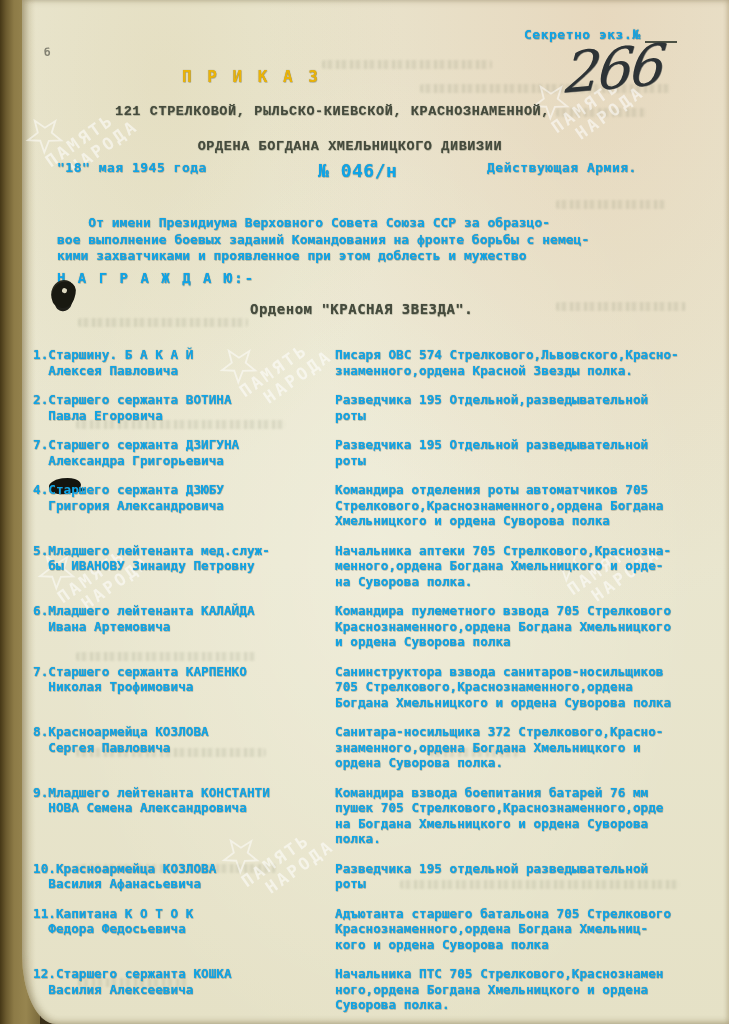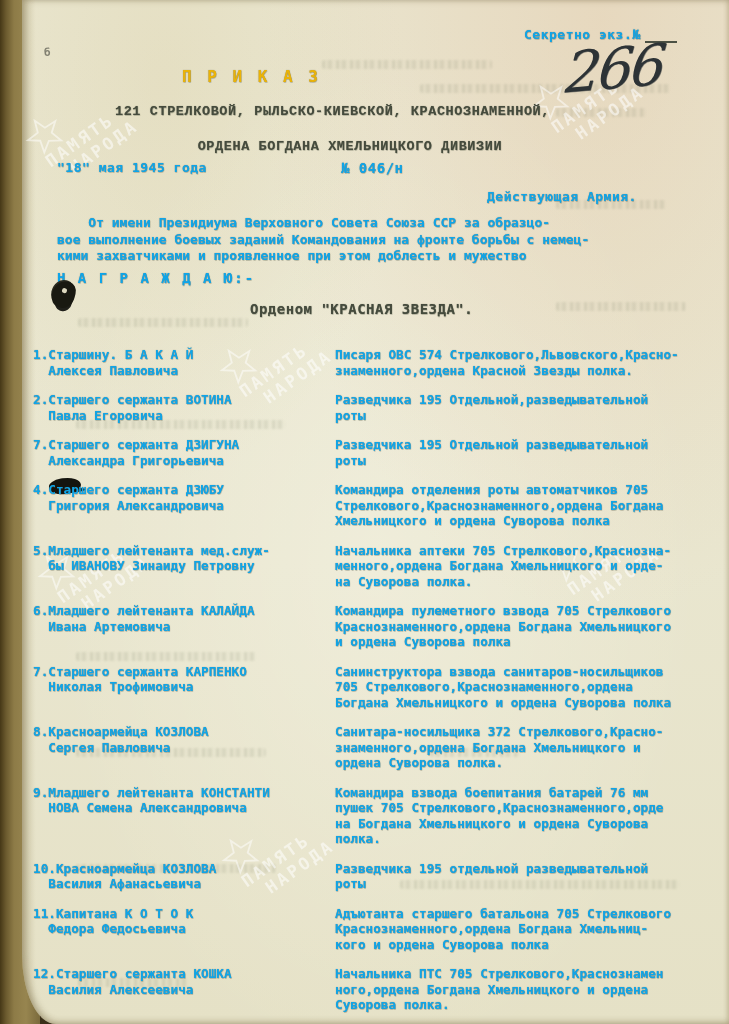--- a/index.html
+++ b/index.html
@@ -41,22 +41,22 @@
   .exline{position:absolute;left:645px;top:41px;width:32px;height:2px;background:#4b5144;}
   .hand{position:absolute;left:566px;top:36px;font-family:"DejaVu Serif",serif;font-style:italic;
         font-size:56px;color:#2d3336;transform:rotate(-5deg) skewX(-10deg);letter-spacing:-3px;
         text-shadow:.5px .5px 0 rgba(40,46,50,.5);}
   .pencil{position:absolute;left:44px;top:46px;font-size:11px;color:rgba(96,96,84,.75);font-weight:bold;}
 
   .title{top:67px;left:182px;font-size:16px;letter-spacing:3px;color:#eab308;}
   .division{top:103px;left:55px;width:555px;text-align:center;font-size:13.5px;
             letter-spacing:.6px;line-height:17.5px;color:#454b3d;font-family:Liberation Mono, monospace;}
   .d-date{top:160px;left:57px;font-size:13px;letter-spacing:.5px;}
-  .d-num{top:160px;left:318px;font-size:14px;letter-spacing:.5px;margin-left:23px;}
-  .d-army{top:160px;left:487px;font-size:13px;letter-spacing:.5px;margin-top:29px;}
+  .d-num{top:160px;left:318px;font-size:18px;letter-spacing:.5px;}
+  .d-army{top:160px;left:487px;font-size:13px;letter-spacing:.5px;}
 
   .preamble{top:215px;left:57px;width:622px;font-size:13px;line-height:16.5px;}
   .decree{top:270px;left:57px;font-size:14px;letter-spacing:2px;}
   .award{top:301px;left:250px;font-size:14px;letter-spacing:.5px;color:#454b3d;}
 
   .entries{position:absolute;top:347px;left:33px;width:682px;}
   .entry{display:flex;margin-bottom:14px;}
   .entry .l{flex:0 0 302px;}
   .entry .r{flex:1;}
   .entry .l,.entry .r{position:static;font-size:12.7px;line-height:15.5px;}

